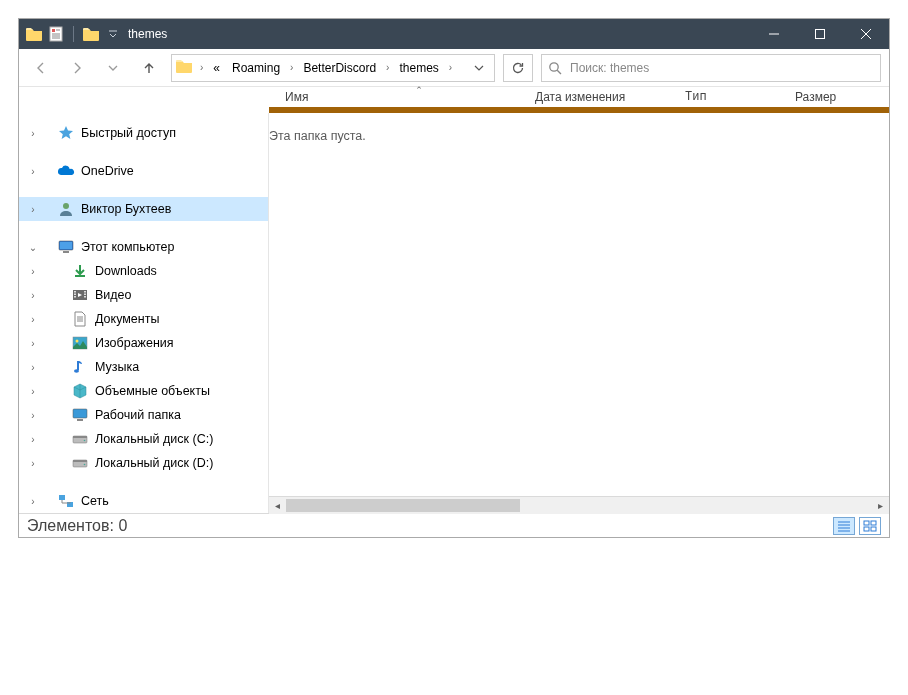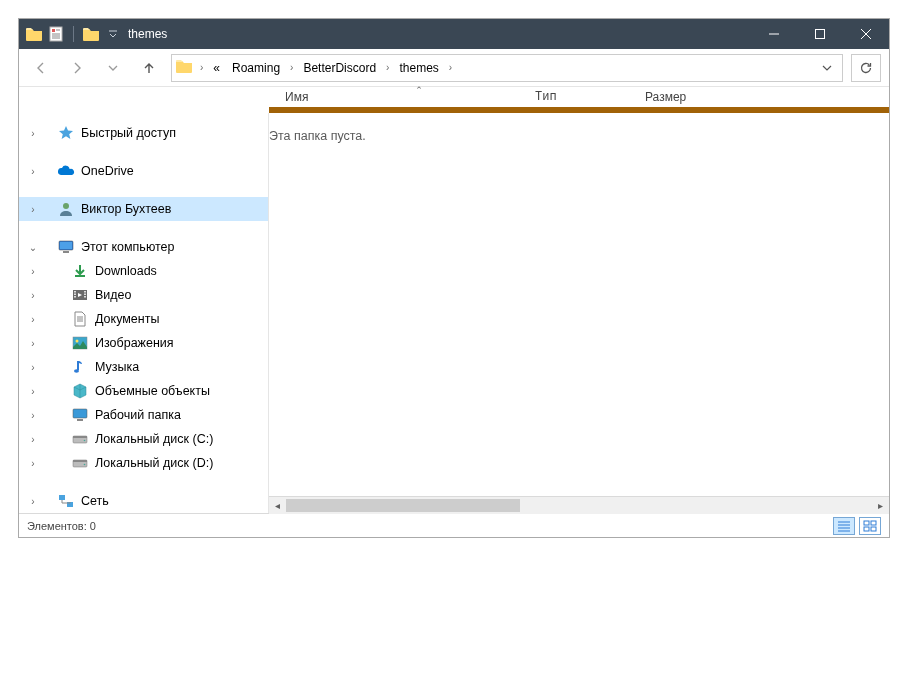--- a/index.html
+++ b/index.html
@@ -72,21 +72,21 @@
   .content { flex:1; display:flex; flex-direction:column; position:relative; }
   .empty { color:#5a5a5a; font-size:12.5px; text-align:left; padding-top:16px; }
 
   
   .hscroll { height:17px; background:#f0f0f0; border-top:1px solid #dadada; display:flex; align-items:center; margin-top:auto;}
   .hscroll .arrow { width:17px; height:17px; display:flex; align-items:center; justify-content:center; color:#606060; font-size:10px; background:#f0f0f0; }
   .hscroll .track { flex:1; height:17px; background:#f0f0f0; position:relative; }
   .hscroll .thumb { position:absolute; left:0; top:2px; height:13px; width:40%; background:#cdcdcd; }
 
   
-  .statusbar { height:24px; border-top:1px solid #dadada; display:flex; align-items:center; font-size:11px; color:#444; padding:0 8px; }
+  .statusbar { height:24px; border-top:1px solid #dadada; display:flex; align-items:center; font-size:16px; color:#444; padding:0 8px; }
   .statusbar .spacer { flex:1; }
   .viewbtn { width:22px; height:18px; border:1px solid #76a7d6; margin-left:4px; display:flex; align-items:center; justify-content:center;}
   .viewbtn.active { background:#cce8ff; }
 
   
   svg { display:block; }
 
   
   .folder-svg { width:16px; height:14px; }
 </style>
@@ -190,27 +190,37 @@
           <svg width="10" height="10" viewBox="0 0 10 10">
               <path d="M1 3l4 4 4-4" fill="none" stroke="#555" stroke-width="1.2"></path>
             </svg>
         </span>
       </div>
       <div class="refresh">
         <svg width="14" height="14" viewBox="0 0 14 14">
             <path d="M11.5 7a4.5 4.5 0 1 1-1.3-3.2M11.5 2v3h-3" fill="none" stroke="#555" stroke-width="1.3"></path>
           </svg>
       </div>
+      <div class="searchbox">
+        <span>
+          <svg width="14" height="14" viewBox="0 0 14 14">
+              <circle cx="6" cy="6" r="4.2" fill="none" stroke="#888" stroke-width="1.3"></circle>
+              <line x1="9.2" y1="9.2" x2="13" y2="13" stroke="#888" stroke-width="1.3"></line>
+            </svg>
+        </span>
+        <input type="text" placeholder="Поиск: themes" style="">
+      </div>
     </div>
 
     <div class="colheaders">
       <div class="col name">
         <span>Имя</span>
         <span class="sort-indicator">⌃</span>
       </div>
+      <div class="col date">Дата изменения</div>
       <div class="col type">Тип</div>
       <div class="col size">Размер</div>
     </div>
 
     <div class="mainarea">
       <div class="navpane">
 
         <div class="item">
           <span class="expander">›</span>
           <span class="ind"></span>

